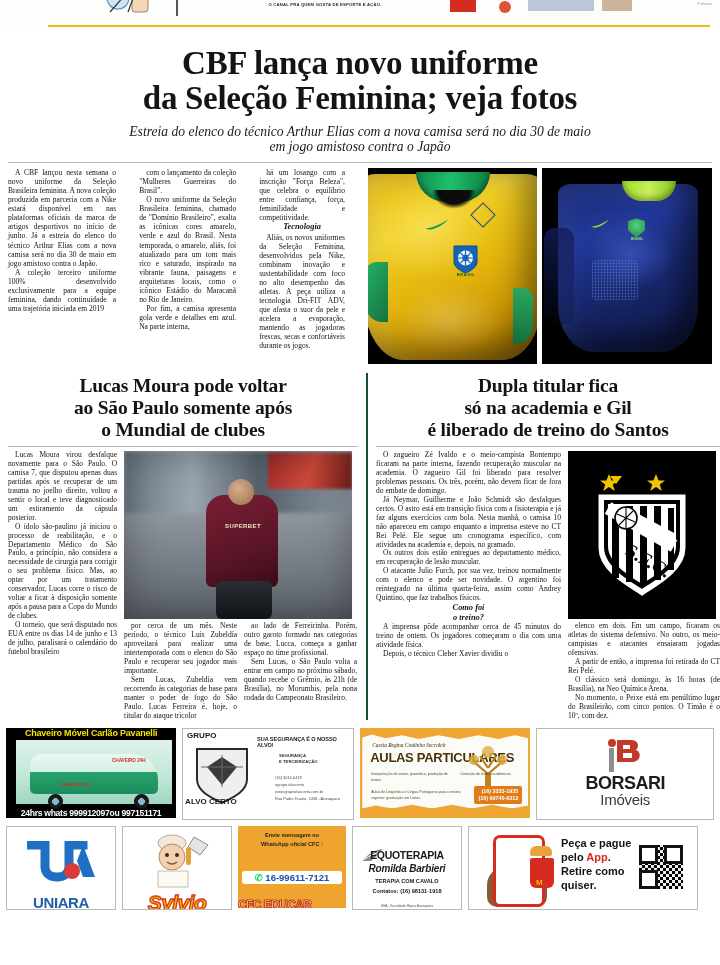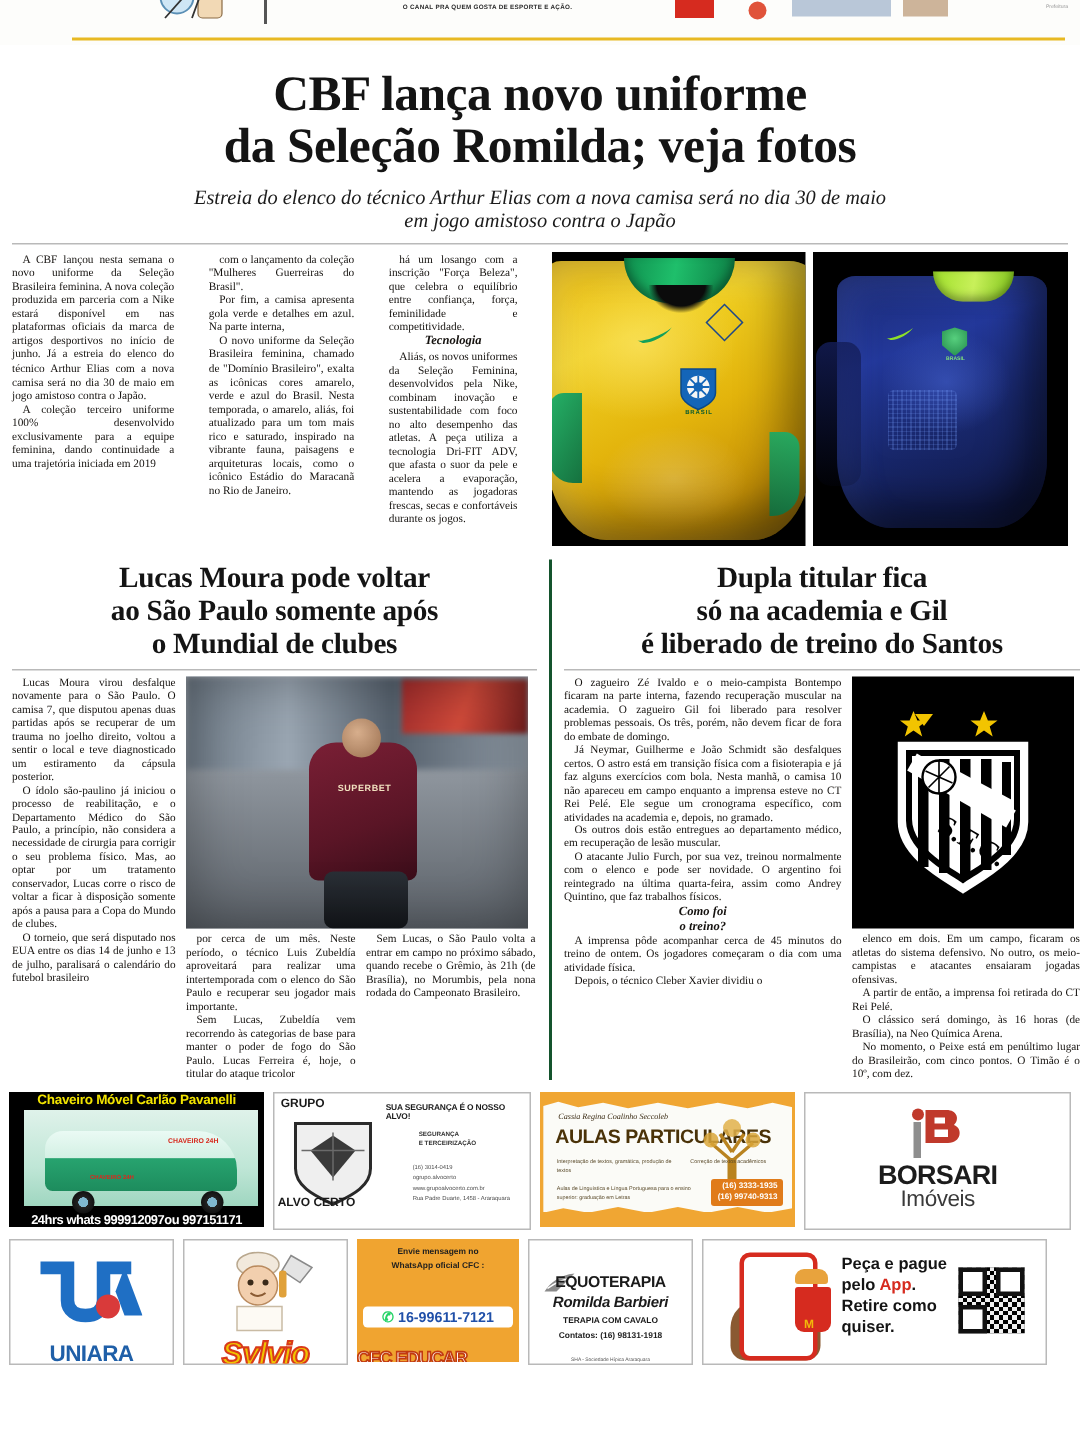--- a/index.html
+++ b/index.html
@@ -270,38 +270,38 @@
       <div class="mh-logo" style="left:160px;width:34px;"><svg width="30" height="14">
             <rect width="30" height="11" fill="#cdb49a"></rect>
           </svg></div>
     </div>
     <div class="mh-right">Prefeitura</div>
     <div class="mh-rule"></div>
   </div>
 
   <div class="lead-head">
     <div>CBF lança novo uniforme</div>
-    <div>da Seleção Romilda; veja fotos</div>
+    <div>da Seleção Feminina; veja fotos</div>
   </div>
   <div class="lead-sub">
     <div>Estreia do elenco do técnico Arthur Elias com a nova camisa será no dia 30 de maio</div>
     <div>em jogo amistoso contra o Japão</div>
   </div>
 
   <div class="rule-top"></div>
 
   <div class="story1">
     <div class="col c1">
       <p class="first">A CBF lançou nesta semana o novo uniforme da Seleção Brasileira feminina. A nova coleção produzida em parceria com a Nike estará disponível em nas plataformas oficiais da marca de artigos desportivos no início de junho. Já a estreia do elenco do técnico Arthur Elias com a nova camisa será no dia 30 de maio em jogo amistoso contra o Japão.</p>
       <p>A coleção terceiro uniforme 100% desenvolvido exclusivamente para a equipe feminina, dando continuidade a uma trajetória iniciada em 2019</p>
     </div>
     <div class="col c2">
       <p>com o lançamento da coleção "Mulheres Guerreiras do Brasil".</p>
+      <p>O novo uniforme da Seleção Brasileira feminina, chamado de "Domínio Brasileiro", exalta as icônicas cores amarelo, verde e azul do Brasil. Nesta temporada, o amarelo, aliás, foi atualizado para um tom mais rico e saturado, inspirado na vibrante fauna, paisagens e arquiteturas locais, como o icônico Estádio do Maracanã no Rio de Janeiro.</p>
       <p>Por fim, a camisa apresenta gola verde e detalhes em azul. Na parte interna,</p>
-      <p>O novo uniforme da Seleção Brasileira feminina, chamado de "Domínio Brasileiro", exalta as icônicas cores amarelo, verde e azul do Brasil. Nesta temporada, o amarelo, aliás, foi atualizado para um tom mais rico e saturado, inspirado na vibrante fauna, paisagens e arquiteturas locais, como o icônico Estádio do Maracanã no Rio de Janeiro.</p>
     </div>
     <div class="col c3">
       <p>há um losango com a inscrição "Força Beleza", que celebra o equilíbrio entre confiança, força, feminilidade e competitividade.</p>
       <p class="subhead">Tecnologia</p>
       <p>Aliás, os novos uniformes da Seleção Feminina, desenvolvidos pela Nike, combinam inovação e sustentabilidade com foco no alto desempenho das atletas. A peça utiliza a tecnologia Dri-FIT ADV, que afasta o suor da pele e acelera a evaporação, mantendo as jogadoras frescas, secas e confortáveis durante os jogos.</p>
     </div>
     <div class="photos">
       <div class="photo photo-y">
         <div class="jy"></div>
         <div class="jy-sleeve"></div>
@@ -362,20 +362,21 @@
             <div class="pm-legs"></div>
             <div class="pm-text">SUPERBET</div>
             <div class="pm-vig"></div>
           </div>
           <div class="body-cols">
             <div class="bc bc-b">
               <p>por cerca de um mês. Neste período, o técnico Luis Zubeldía aproveitará para realizar uma intertemporada com o elenco do São Paulo e recuperar seu jogador mais importante.</p>
               <p>Sem Lucas, Zubeldía vem recorrendo às categorias de base para manter o poder de fogo do São Paulo. Lucas Ferreira é, hoje, o titular do ataque tricolor</p>
             </div>
             <div class="bc bc-c">
+              <p>ao lado de Ferreirinha. Porém, outro garoto formado nas categorias de base, Lucca, começa a ganhar espaço no time profissional.</p>
               <p>Sem Lucas, o São Paulo volta a entrar em campo no próximo sábado, quando recebe o Grêmio, às 21h (de Brasília), no Morumbis, pela nona rodada do Campeonato Brasileiro.</p>
             </div>
           </div>
         </div>
       </div>
     </div>
 
     <div class="story-right">
       <div class="sub-head">
         <div>Dupla titular fica</div>

